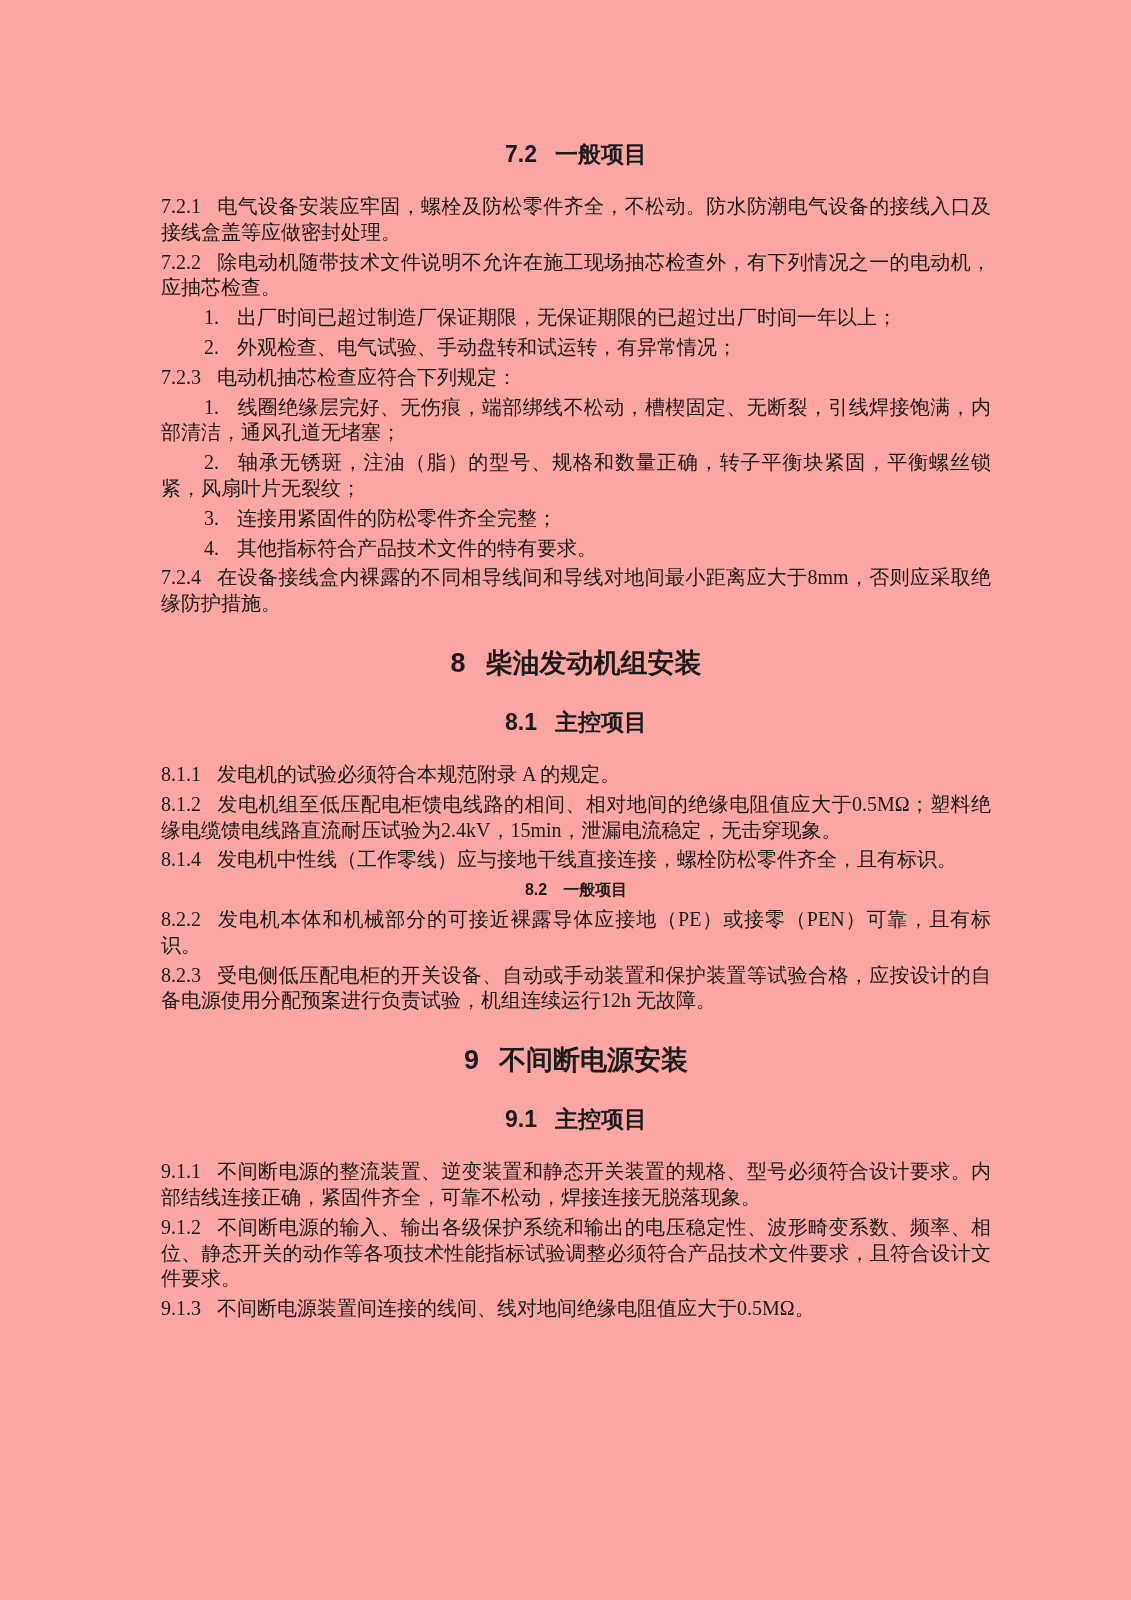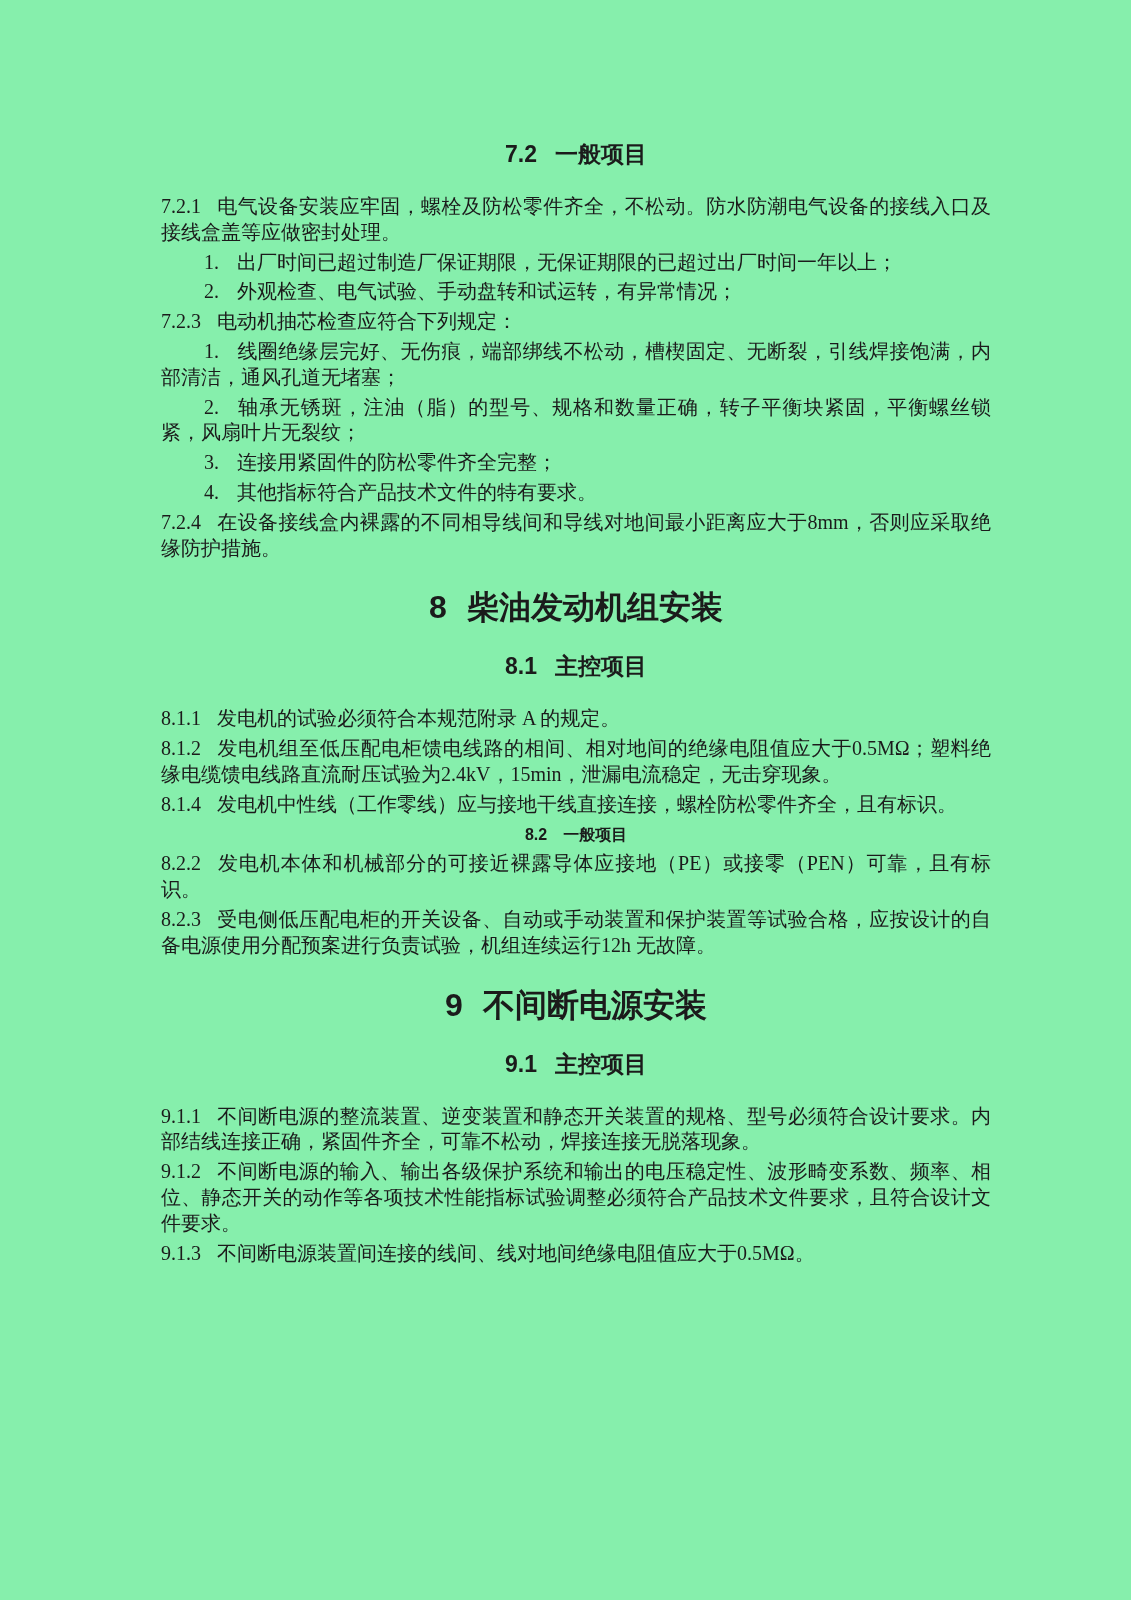--- a/index.html
+++ b/index.html
@@ -4,40 +4,40 @@
 <style>
   html, body {
     margin: 0;
     padding: 0;
     background: #ffffff;
   }
   .page {
     position: relative;
     width: 1131px;
     height: 1600px;
-    background: #86efac;
+    background: #fca5a5;
     overflow: hidden;
     margin: 0 auto;
   }
   .doc {
     position: absolute;
     left: 157px;
     top: 139px;
     width: 838px;
     font-family: "Liberation Serif", "DejaVu Serif", serif;
     font-size: 20px;
     line-height: 25.8px;
     color: #1b1b1b;
     text-align: justify;
   }
   
   .h1 {
     font-family: "Liberation Sans", "DejaVu Sans", sans-serif;
     font-weight: bold;
-    font-size: 32px;
+    font-size: 27px;
     line-height: 34px;
     text-align: center;
     margin: 29px 0 27px 0;
   }
   .h1 .num { margin-right: 20px; }
   
   .h2 {
     font-family: "Liberation Sans", "DejaVu Sans", sans-serif;
     font-weight: bold;
     font-size: 23px;
@@ -69,20 +69,21 @@
     font-family: "Liberation Serif", "DejaVu Serif", serif;
   }
 </style>
 </head>
 <body>
 
 <div class="page">
   <main class="doc">
       <h2 class="h2"><span class="num">7.2</span><span class="txt">一般项目</span></h2>
       <p class="p"><span class="num">7.2.1</span><span class="txt">电气设备安装应牢固，螺栓及防松零件齐全，不松动。防水防潮电气设备的接线入口及接线盒盖等应做密封处理。</span></p>
+      <p class="p"><span class="num">7.2.2</span><span class="txt">除电动机随带技术文件说明不允许在施工现场抽芯检查外，有下列情况之一的电动机，应抽芯检查。</span></p>
       <p class="li"><span class="num">1.</span><span class="txt">出厂时间已超过制造厂保证期限，无保证期限的已超过出厂时间一年以上；</span></p>
       <p class="li"><span class="num">2.</span><span class="txt">外观检查、电气试验、手动盘转和试运转，有异常情况；</span></p>
       <p class="p"><span class="num">7.2.3</span><span class="txt">电动机抽芯检查应符合下列规定：</span></p>
       <p class="li"><span class="num">1.</span><span class="txt">线圈绝缘层完好、无伤痕，端部绑线不松动，槽楔固定、无断裂，引线焊接饱满，内部清洁，通风孔道无堵塞；</span></p>
       <p class="li"><span class="num">2.</span><span class="txt">轴承无锈斑，注油（脂）的型号、规格和数量正确，转子平衡块紧固，平衡螺丝锁紧，风扇叶片无裂纹；</span></p>
       <p class="li"><span class="num">3.</span><span class="txt">连接用紧固件的防松零件齐全完整；</span></p>
       <p class="li"><span class="num">4.</span><span class="txt">其他指标符合产品技术文件的特有要求。</span></p>
       <p class="p"><span class="num">7.2.4</span><span class="txt">在设备接线盒内裸露的不同相导线间和导线对地间最小距离应大于8mm，否则应采取绝缘防护措施。</span></p>
       <h1 class="h1"><span class="num">8</span><span class="txt">柴油发动机组安装</span></h1>
       <h2 class="h2"><span class="num">8.1</span><span class="txt">主控项目</span></h2>

